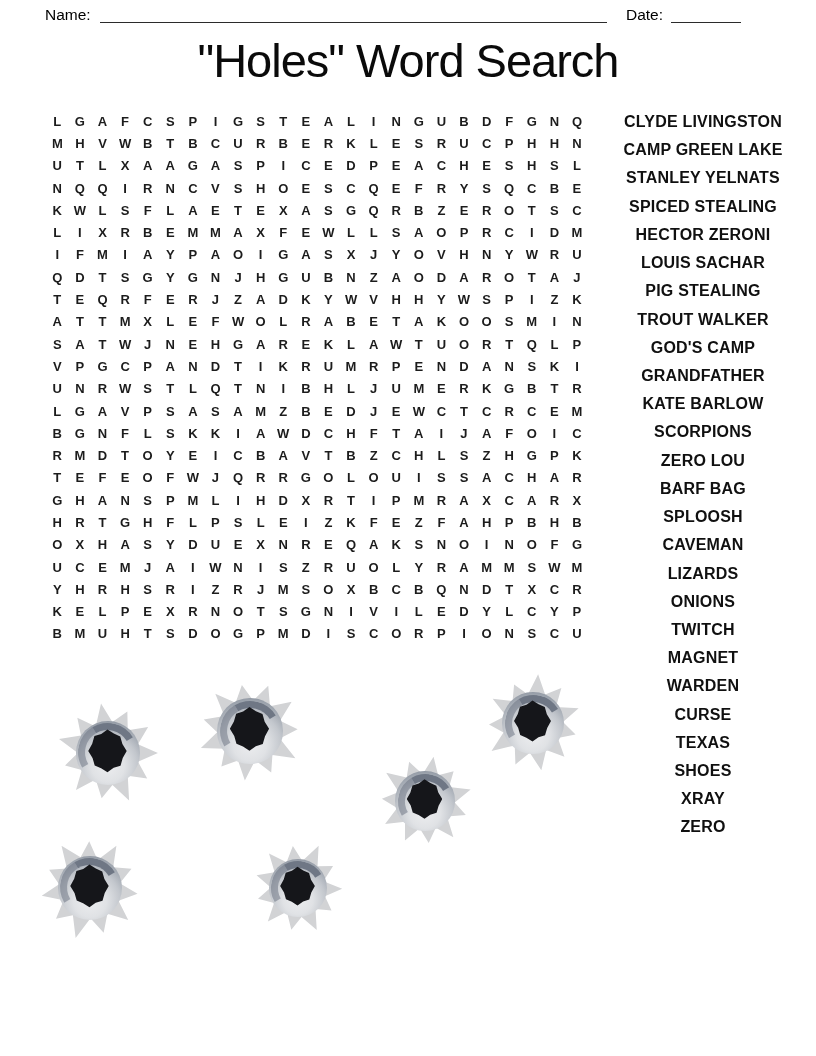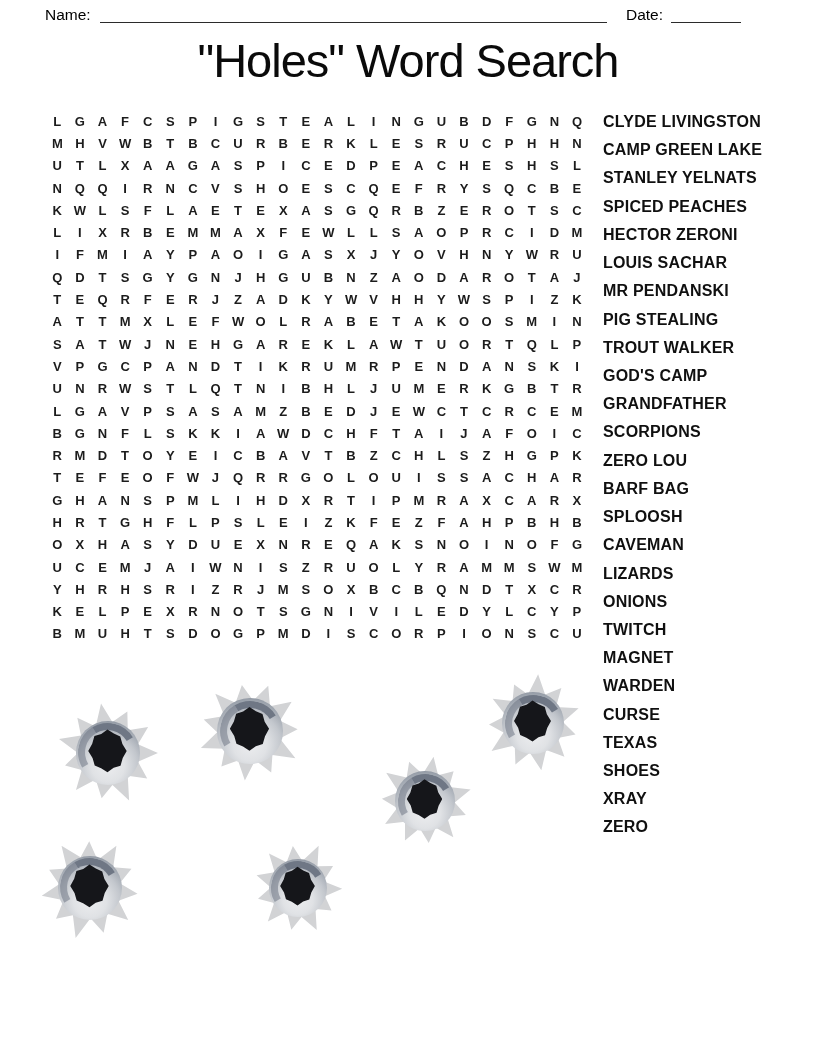--- a/index.html
+++ b/index.html
@@ -79,20 +79,21 @@
   }
   .word {
     height: 28.23px;
     line-height: 28.23px;
     font-size: 16px;
     font-weight: 700;
     letter-spacing: 0.2px;
     color: #101010;
     white-space: nowrap;
     font-family: "Liberation Sans", sans-serif;
+    text-align: center;
   }
 
   
   .hole { position: absolute; }
   .hole .splash {
     position: absolute; inset: 0;
     background: var(--splash, #d2d3d5);
     clip-path: polygon(98% 50%, 78.8% 58.3%, 87.7% 74.5%, 69% 71.9%, 70.3% 95.7%,
       54.3% 80.7%, 43.9% 93.6%, 38.2% 75.4%, 19.2% 85.5%, 24.8% 66.3%, 8.7% 61.9%,
       21% 50%, 2.9% 36.5%, 24% 33.1%, 20.5% 16%, 38.2% 24.6%, 43.3% 2.5%,
@@ -711,28 +712,28 @@
       <div class="cell">N</div>
       <div class="cell">S</div>
       <div class="cell">C</div>
       <div class="cell">U</div>
     </div>
 
   <div class="words" id="words">
       <div class="word">CLYDE LIVINGSTON</div>
       <div class="word">CAMP GREEN LAKE</div>
       <div class="word">STANLEY YELNATS</div>
-      <div class="word">SPICED PEACHES</div>
+      <div class="word">SPICED STEALING</div>
       <div class="word">HECTOR ZERONI</div>
       <div class="word">LOUIS SACHAR</div>
-      <div class="word">MR PENDANSKI</div>
       <div class="word">PIG STEALING</div>
       <div class="word">TROUT WALKER</div>
       <div class="word">GOD'S CAMP</div>
       <div class="word">GRANDFATHER</div>
+      <div class="word">KATE BARLOW</div>
       <div class="word">SCORPIONS</div>
       <div class="word">ZERO LOU</div>
       <div class="word">BARF BAG</div>
       <div class="word">SPLOOSH</div>
       <div class="word">CAVEMAN</div>
       <div class="word">LIZARDS</div>
       <div class="word">ONIONS</div>
       <div class="word">TWITCH</div>
       <div class="word">MAGNET</div>
       <div class="word">WARDEN</div>

